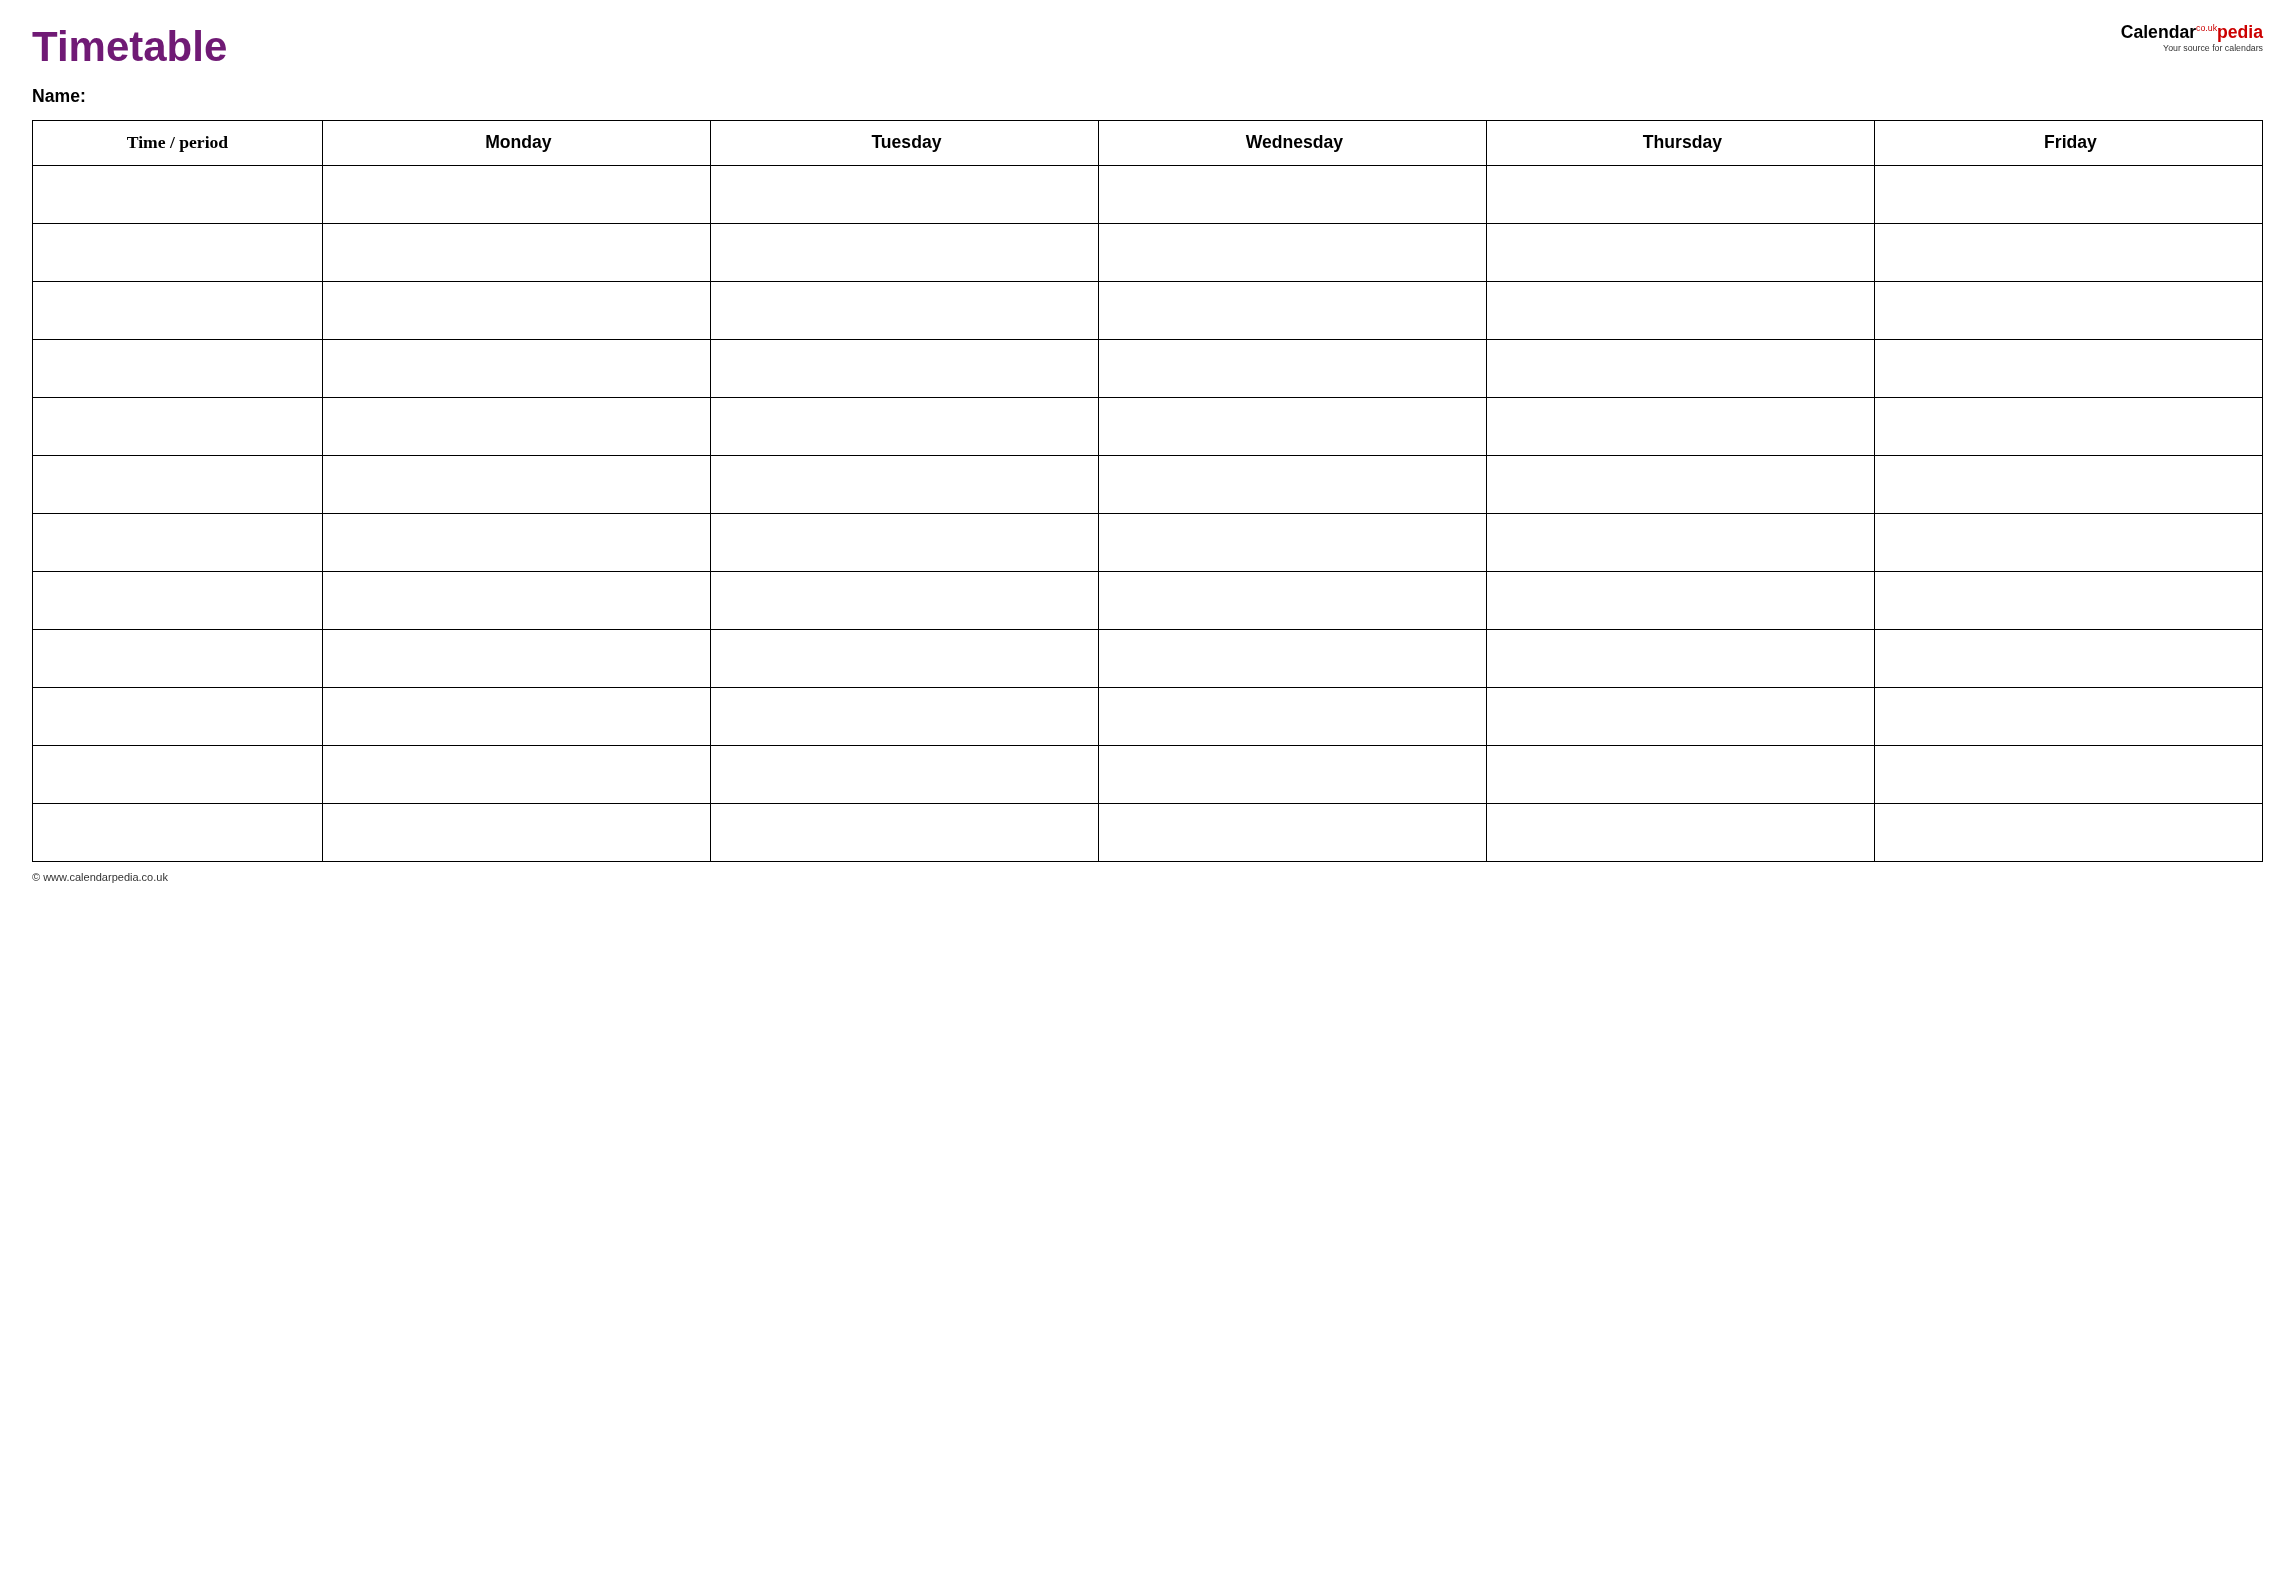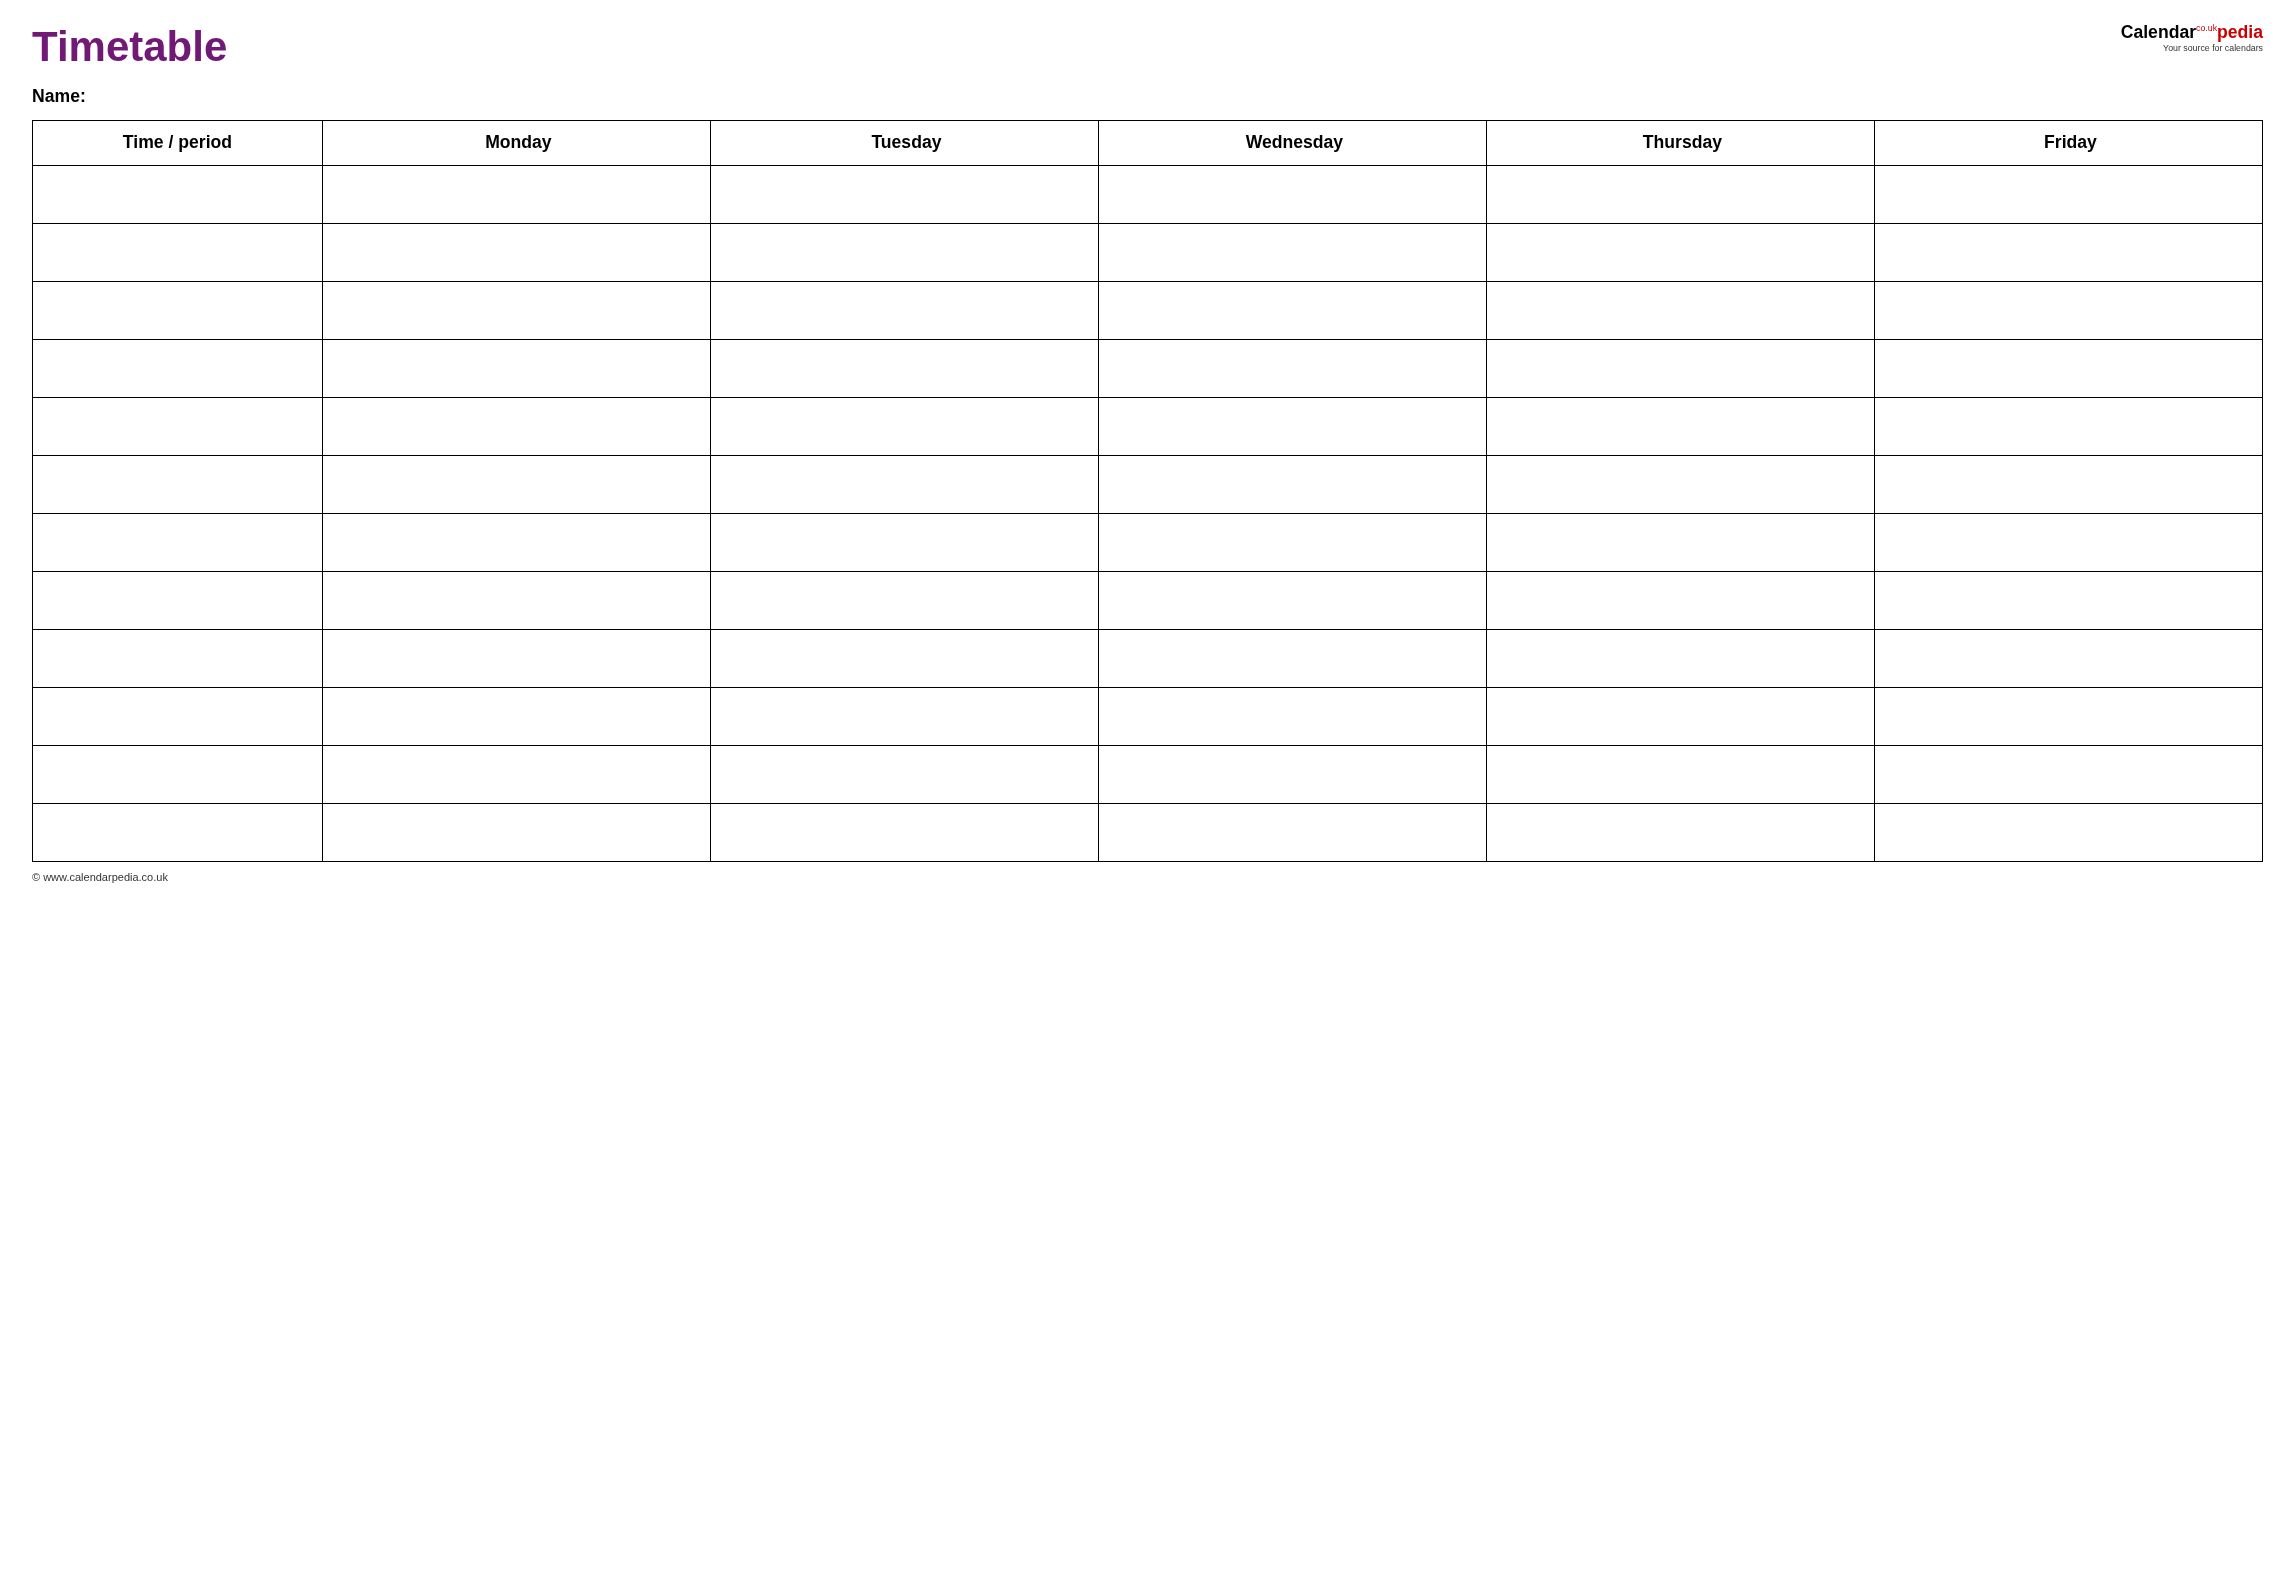--- a/index.html
+++ b/index.html
@@ -99,20 +99,21 @@
     .timetable td:last-child {
       border-right: 1.6px solid #000000;
     }
 
     .timetable tr:last-child td {
       border-bottom: 1.6px solid #000000;
     }
 
     .timetable thead tr th:first-child {
       width: 13%;
+      font-family: Liberation Serif, serif;
     }
 
     .timetable thead tr th:not(:first-child) {
       width: 17.4%;
       padding-left: 12px;
     }
 
     .footer {
       margin-top: 9.6px;
       font-size: 11px;

